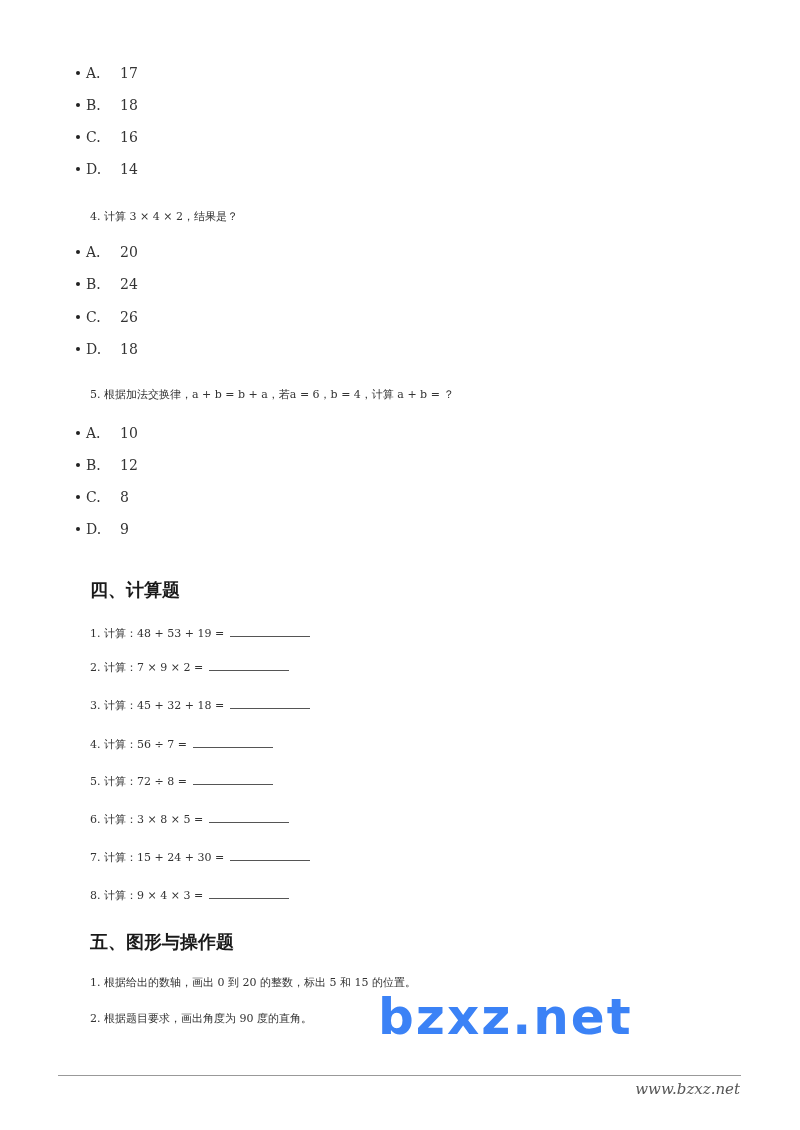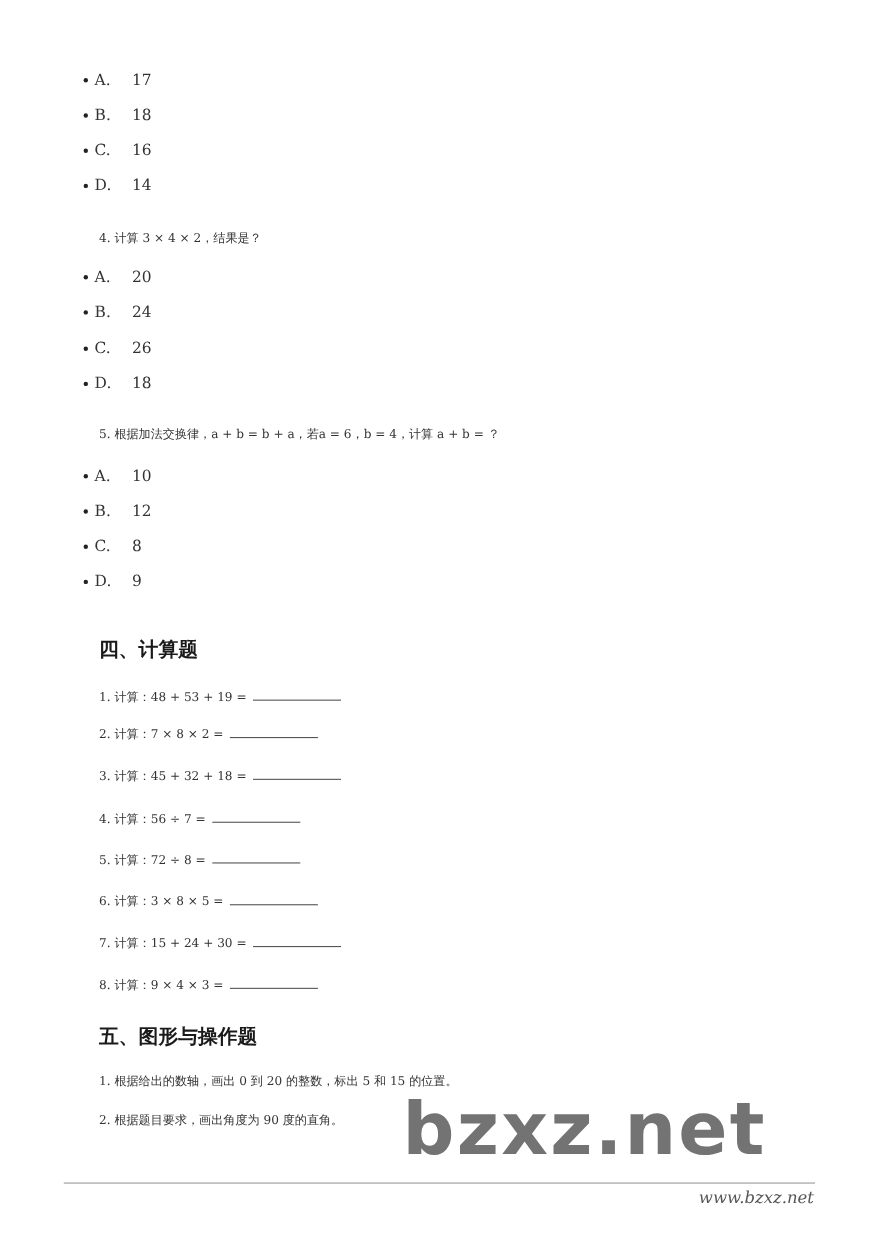--- a/index.html
+++ b/index.html
@@ -13,22 +13,22 @@
     display: flex; align-items: center;
   }
   .bullet { display: inline-block; width: 4px; height: 4px; border-radius: 50%; background: #222; margin-right: 6px; }
   .opt .letter { display: inline-block; width: 34px; }
   .q { position: absolute; left: 90px; font-size: 11px; height: 20px; line-height: 20px; white-space: pre; }
   .h { position: absolute; left: 58px; font-size: 18px; font-weight: bold; color: #1a1a1a; font-family: "DejaVu Sans", "Liberation Sans", sans-serif; margin-left: 32px; }
   .blank { display: inline-block; width: 80px; border-bottom: 1px solid #555; height: 14px; vertical-align: baseline; margin-left: 6px; }
   .footer-line { position: absolute; left: 58px; width: 683px; top: 1075px; height: 1px; background: #999; }
   .footer-url { position: absolute; right: 60px; top: 1080px; font-size: 15px; font-style: italic; color: #555; font-family: "DejaVu Serif", serif; }
   .watermark {
-    position: absolute; left: 366px; top: 988px; font-size: 66px; font-weight: bold;
-    color: #737373; font-family: "DejaVu Sans", "Liberation Sans", sans-serif; letter-spacing: 2px;
+    position: absolute; left: 378px; top: 988px; font-size: 50px; font-weight: bold;
+    color: #3b82f6; font-family: "DejaVu Sans", "Liberation Sans", sans-serif; letter-spacing: 2px;
   }
 </style>
 </head>
 <body>
 
 <div class="opt" style="top:63px">
     <span class="bullet"></span>
     <span class="letter">A.</span>
     <span>17</span>
   </div>
@@ -87,21 +87,21 @@
     <span>8</span>
   </div>
 <div class="opt" style="top:519px">
     <span class="bullet"></span>
     <span class="letter">D.</span>
     <span>9</span>
   </div>
 
 <div class="h" style="top:578px">四、计算题</div>
 <div class="q" style="top:622px"><span>1. 计算：48 + 53 + 19 =</span><span class="blank"></span></div>
-<div class="q" style="top:656px"><span>2. 计算：7 × 8 × 2 =</span><span class="blank"></span></div>
+<div class="q" style="top:656px"><span>2. 计算：7 × 9 × 2 =</span><span class="blank"></span></div>
 <div class="q" style="top:694px"><span>3. 计算：45 + 32 + 18 =</span><span class="blank"></span></div>
 <div class="q" style="top:733px"><span>4. 计算：56 ÷ 7 =</span><span class="blank"></span></div>
 <div class="q" style="top:770px"><span>5. 计算：72 ÷ 8 =</span><span class="blank"></span></div>
 <div class="q" style="top:808px"><span>6. 计算：3 × 8 × 5 =</span><span class="blank"></span></div>
 <div class="q" style="top:846px"><span>7. 计算：15 + 24 + 30 =</span><span class="blank"></span></div>
 <div class="q" style="top:884px"><span>8. 计算：9 × 4 × 3 =</span><span class="blank"></span></div>
 
 <div class="watermark">bzxz.net</div>
 
 <div class="h" style="top:930px">五、图形与操作题</div>

